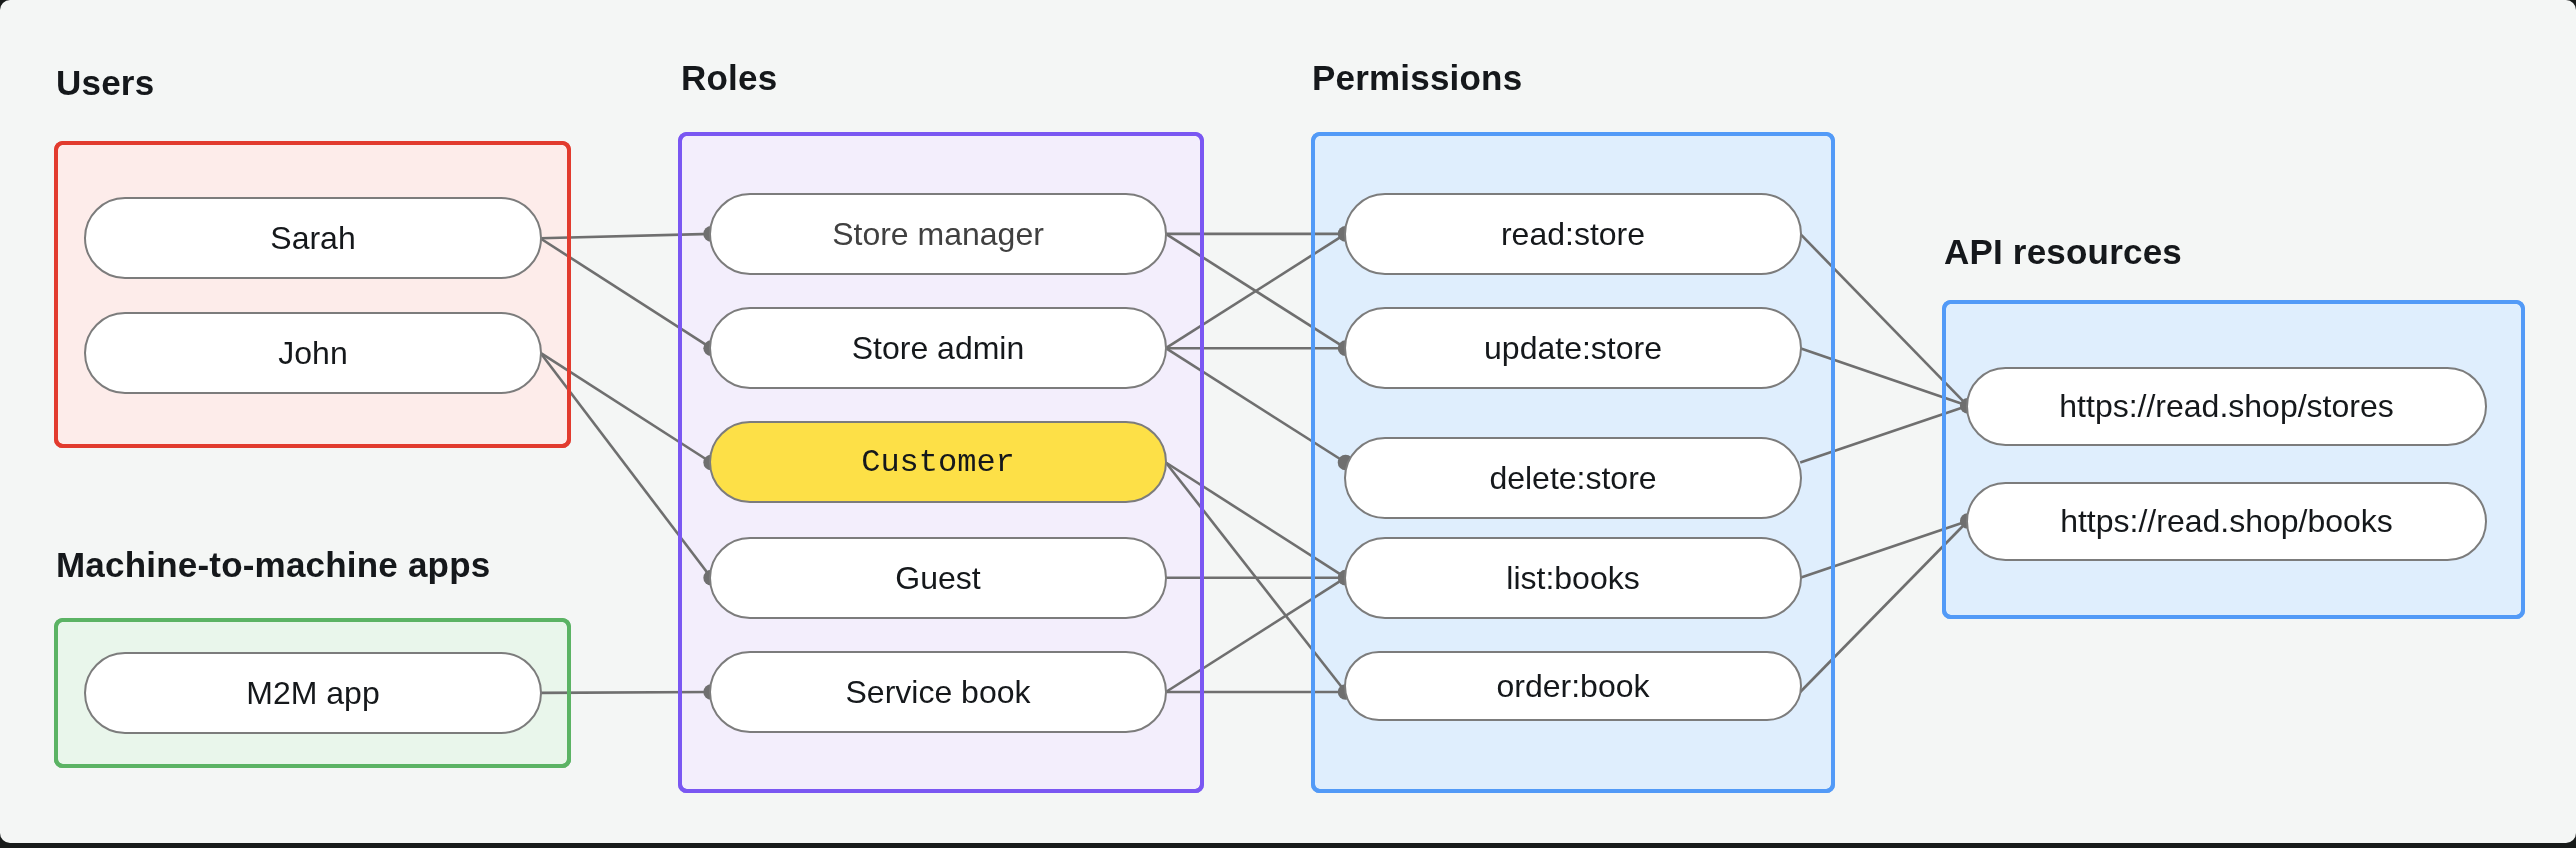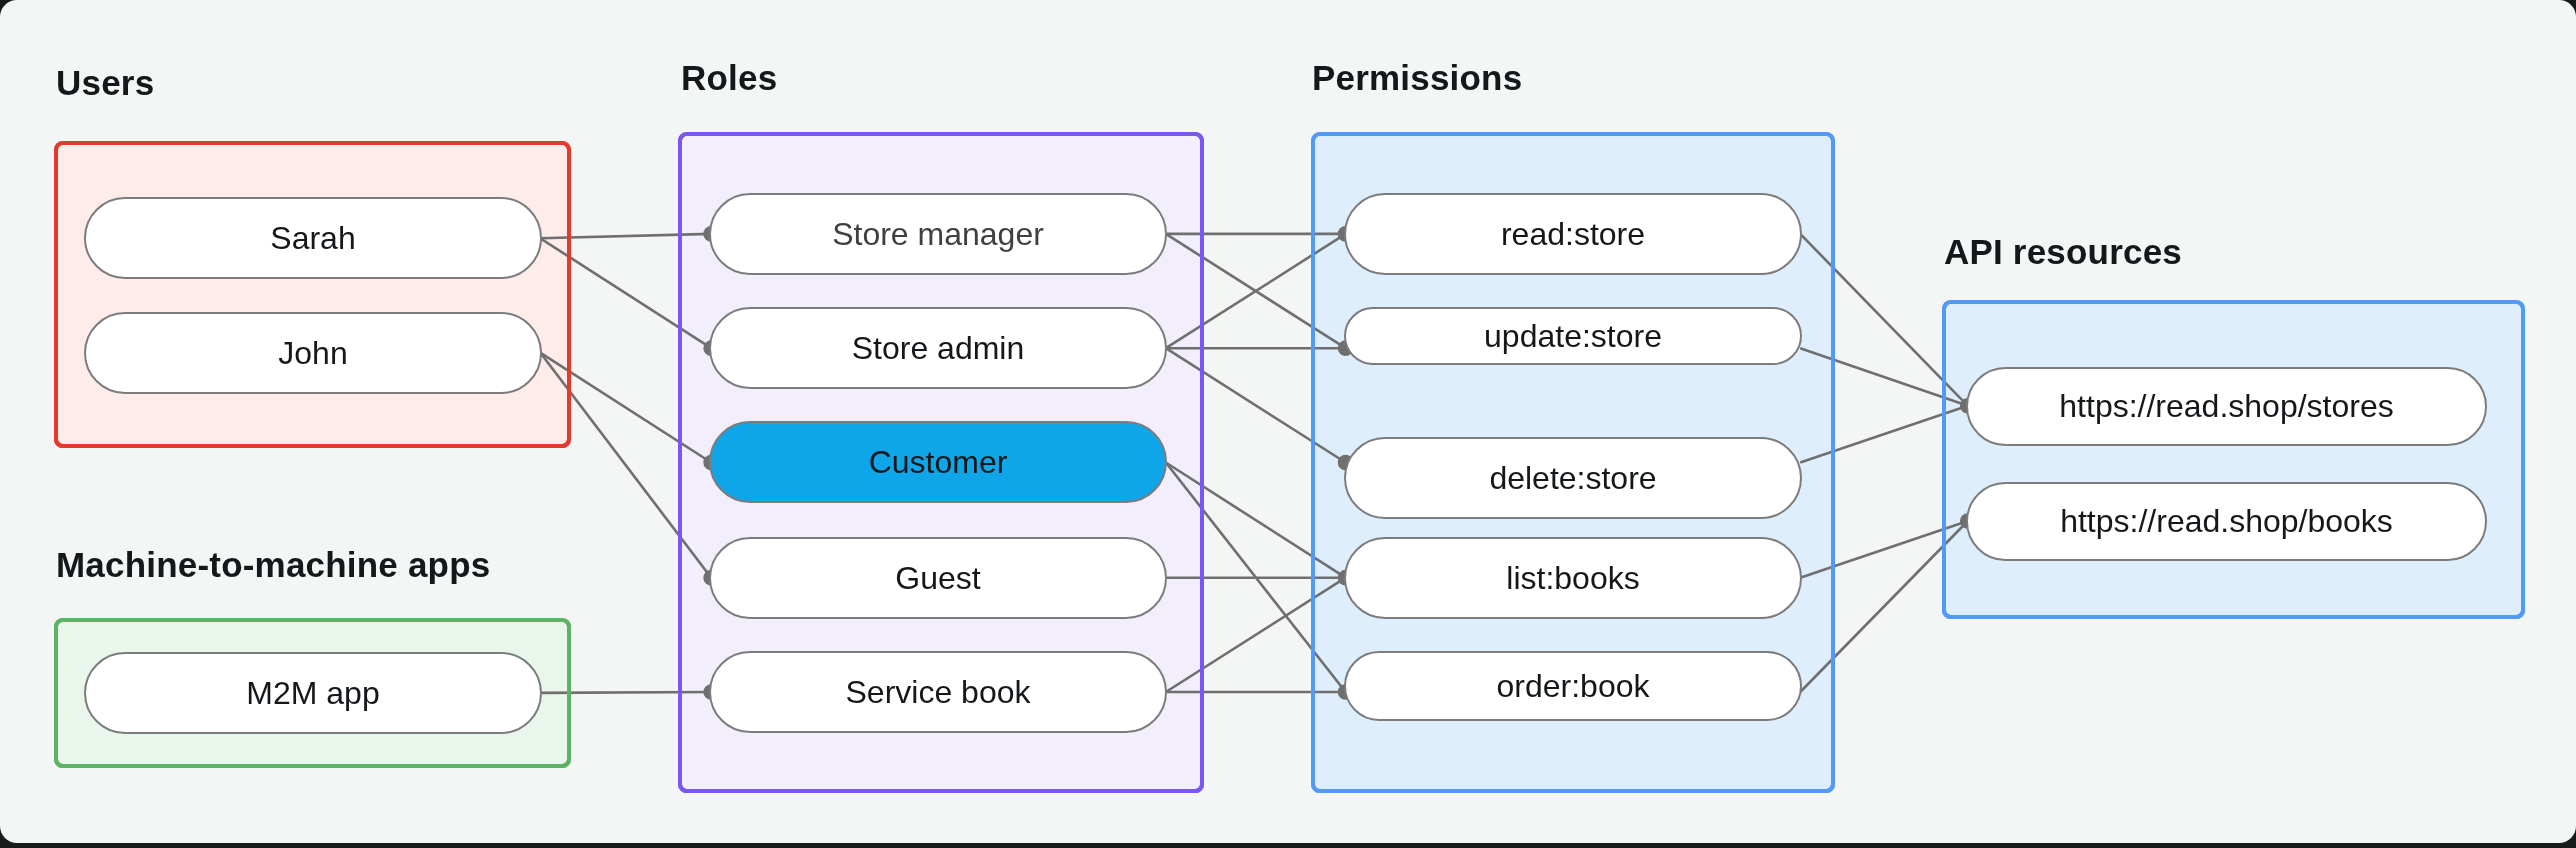--- a/index.html
+++ b/index.html
@@ -10,21 +10,21 @@
   .group-border{position:absolute;border-radius:8.7px;border:4.4px solid transparent;box-sizing:border-box;z-index:3;background:transparent;}
   .group-label{position:absolute;z-index:2;font-size:35px;font-weight:600;letter-spacing:0.2px;white-space:nowrap;}
   #edges{position:absolute;left:0;top:0;z-index:2;}
   .node{position:absolute;z-index:4;background:#ffffff;border:2.2px solid #7c7c7c;border-radius:52px;
         display:flex;align-items:center;justify-content:center;font-size:32px;box-sizing:border-box;white-space:nowrap;}
 </style>
 </head>
 <body>
 
 <div id="frame" style="background: rgb(24, 27, 26); width: 2576px; height: 848px;">
-  <div id="screen" style="background: rgb(244, 246, 245); height: 843px; border-radius: 17px; text-align: center;">
+  <div id="screen" style="background: rgb(244, 246, 245); height: 843px; border-radius: 10px; text-align: center;">
     <svg id="edges" width="2576" height="843" viewBox="0 0 2952 966">
         <line x1="619" y1="273" x2="815" y2="268" stroke="#6f6f6f" stroke-width="3"></line>
         <circle cx="815" cy="268" r="9" fill="#6f6f6f"></circle>
         <line x1="619" y1="273" x2="815" y2="399" stroke="#6f6f6f" stroke-width="3"></line>
         <circle cx="815" cy="399" r="9" fill="#6f6f6f"></circle>
         <line x1="619" y1="404" x2="815" y2="530" stroke="#6f6f6f" stroke-width="3"></line>
         <circle cx="815" cy="530" r="9" fill="#6f6f6f"></circle>
         <line x1="619" y1="404" x2="815" y2="662" stroke="#6f6f6f" stroke-width="3"></line>
         <circle cx="815" cy="662" r="9" fill="#6f6f6f"></circle>
         <line x1="619" y1="794" x2="815" y2="793" stroke="#6f6f6f" stroke-width="3"></line>
@@ -65,25 +65,25 @@
       <div class="group-border" style="left: 1311px; top: 132px; width: 524px; height: 661px; border-color: rgb(82, 154, 247);"></div>
       <div class="group-label" style="left: 1312px; top: 58px; color: rgb(21, 24, 27);">Permissions</div>
       <div class="group-fill" style="left: 1942px; top: 300px; width: 583px; height: 319px; background: rgb(223, 238, 253); border-color: rgb(82, 154, 247);"></div>
       <div class="group-border" style="left: 1942px; top: 300px; width: 583px; height: 319px; border-color: rgb(82, 154, 247);"></div>
       <div class="group-label" style="left: 1944px; top: 232px; color: rgb(21, 24, 27);">API resources</div>
       <div class="node" style="left: 84px; top: 197px; width: 458px; height: 82px; color: rgb(21, 24, 27); border-color: rgb(124, 124, 124); background: rgb(255, 255, 255);">Sarah</div>
       <div class="node" style="left: 84px; top: 312px; width: 458px; height: 82px; color: rgb(21, 24, 27); border-color: rgb(124, 124, 124); background: rgb(255, 255, 255);">John</div>
       <div class="node" style="left: 84px; top: 652px; width: 458px; height: 82px; color: rgb(21, 24, 27); border-color: rgb(124, 124, 124); background: rgb(255, 255, 255);">M2M app</div>
       <div class="node" style="left: 709px; top: 193px; width: 458px; height: 82px; color: #404040; border-color: rgb(124, 124, 124); background: rgb(255, 255, 255);">Store manager</div>
       <div class="node" style="left: 709px; top: 307px; width: 458px; height: 82px; color: rgb(21, 24, 27); border-color: rgb(124, 124, 124); background: rgb(255, 255, 255);">Store admin</div>
-      <div class="node" style="left: 709px; top: 421px; width: 458px; height: 82px; color: rgb(21, 24, 27); border-color: rgb(124, 124, 124); background: #0ea5e9;">Customer</div>
+      <div class="node" style="left: 709px; top: 421px; width: 458px; height: 82px; color: rgb(21, 24, 27); border-color: rgb(124, 124, 124); background: #fde047; font-family: Liberation Mono, monospace;">Customer</div>
       <div class="node" style="left: 709px; top: 537px; width: 458px; height: 82px; color: rgb(21, 24, 27); border-color: rgb(124, 124, 124); background: rgb(255, 255, 255);">Guest</div>
       <div class="node" style="left: 709px; top: 651px; width: 458px; height: 82px; color: rgb(21, 24, 27); border-color: rgb(124, 124, 124); background: rgb(255, 255, 255);">Service book</div>
       <div class="node" style="left: 1344px; top: 193px; width: 458px; height: 82px; color: rgb(21, 24, 27); border-color: rgb(124, 124, 124); background: rgb(255, 255, 255);">read:store</div>
-      <div class="node" style="left: 1344px; top: 307px; width: 458px; height: 58px; color: rgb(21, 24, 27); border-color: rgb(124, 124, 124); background: rgb(255, 255, 255);">update:store</div>
+      <div class="node" style="left: 1344px; top: 307px; width: 458px; height: 82px; color: rgb(21, 24, 27); border-color: rgb(124, 124, 124); background: rgb(255, 255, 255);">update:store</div>
       <div class="node" style="left: 1344px; top: 421px; width: 458px; height: 82px; color: rgb(21, 24, 27); border-color: rgb(124, 124, 124); background: rgb(255, 255, 255); margin-top: 16px;">delete:store</div>
       <div class="node" style="left: 1344px; top: 537px; width: 458px; height: 82px; color: rgb(21, 24, 27); border-color: rgb(124, 124, 124); background: rgb(255, 255, 255);">list:books</div>
       <div class="node" style="left: 1344px; top: 651px; width: 458px; height: 70px; color: rgb(21, 24, 27); border-color: rgb(124, 124, 124); background: rgb(255, 255, 255);">order:book</div>
       <div class="node" style="left: 1966px; top: 367px; width: 521px; height: 79px; color: rgb(21, 24, 27); border-color: rgb(124, 124, 124); background: rgb(255, 255, 255);">https://read.shop/stores</div>
       <div class="node" style="left: 1966px; top: 482px; width: 521px; height: 79px; color: rgb(21, 24, 27); border-color: rgb(124, 124, 124); background: rgb(255, 255, 255);">https://read.shop/books</div>
     </div>
 </div>
 
 
 </body></html>

